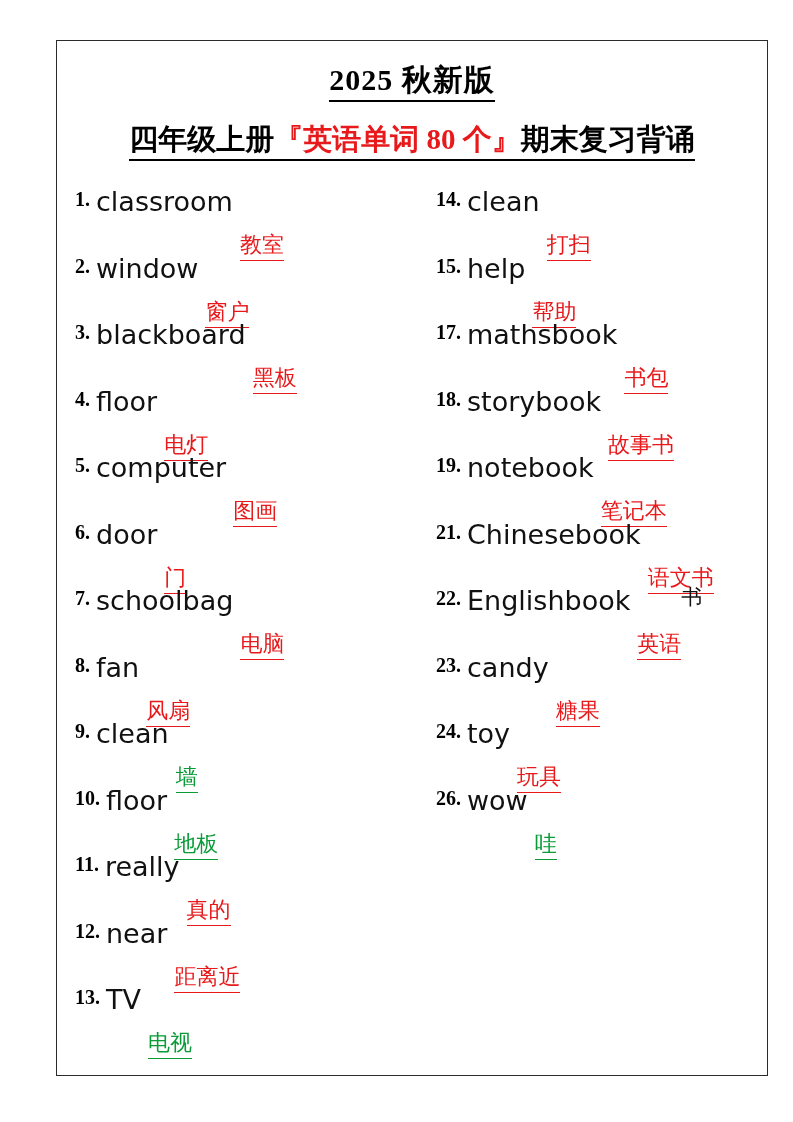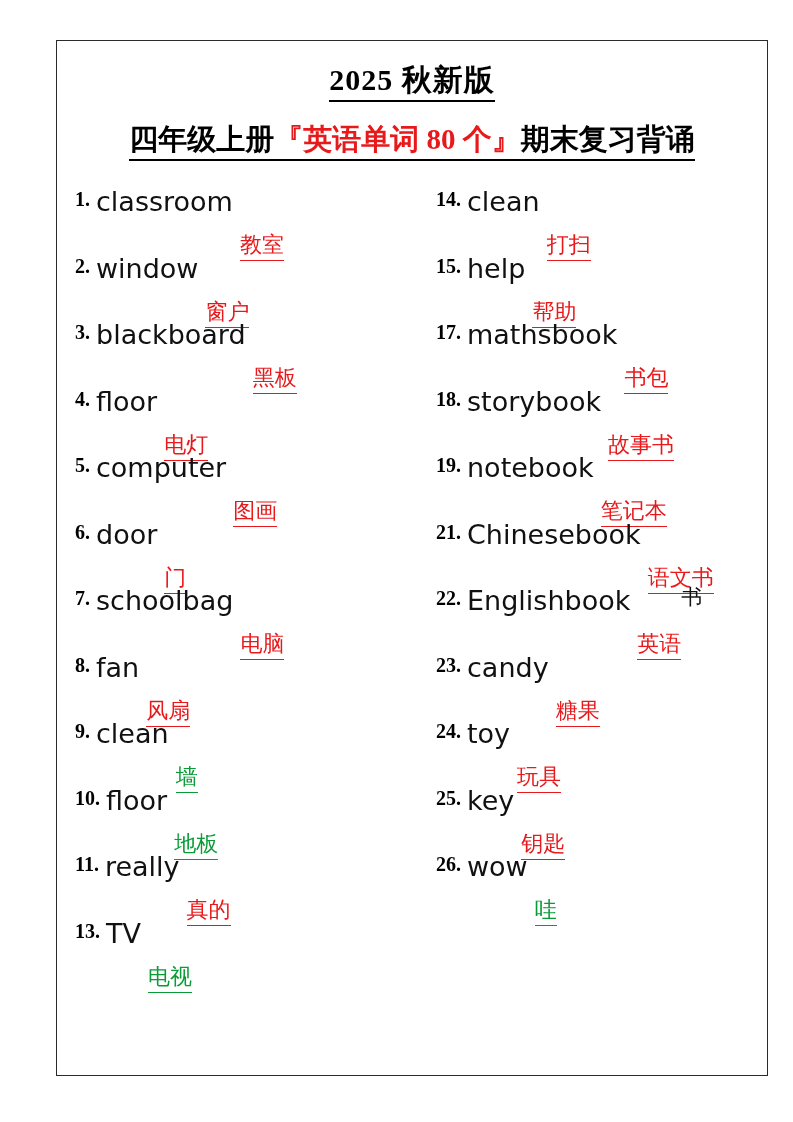--- a/index.html
+++ b/index.html
@@ -171,20 +171,25 @@
           <span class="num">10.</span>
           <span class="en">floor</span>
           <span class="cn green">地板</span>
         </div>
       <div class="entry">
           <span class="num">11.</span>
           <span class="en">really</span>
           <span class="cn">真的</span>
         </div>
       <div class="entry">
+          <span class="num">12.</span>
+          <span class="en">near</span>
+          <span class="cn">距离近</span>
+        </div>
+      <div class="entry">
           <span class="num">13.</span>
           <span class="en">TV</span>
           <span class="cn green">电视</span>
         </div>
     </div>
 
     <div class="col right">
       <div class="entry">
           <span class="num">14.</span>
           <span class="en">clean</span>
@@ -225,25 +230,20 @@
           <span class="num">23.</span>
           <span class="en">candy</span>
           <span class="cn">糖果</span>
         </div>
       <div class="entry">
           <span class="num">24.</span>
           <span class="en">toy</span>
           <span class="cn">玩具</span>
         </div>
       <div class="entry">
-          <span class="num">25.</span>
-          <span class="en">key</span>
-          <span class="cn">钥匙</span>
-        </div>
-      <div class="entry">
           <span class="num">26.</span>
           <span class="en">wow</span>
           <span class="cn green">哇</span>
         </div>
     </div>
 
   </div>
 </div>
 
 </body></html>

